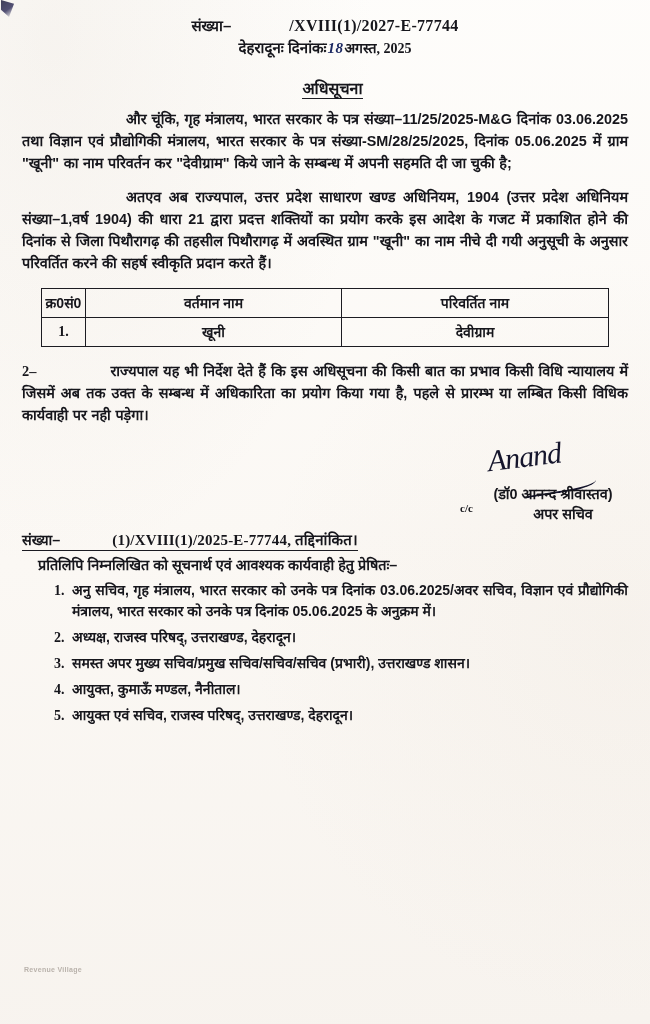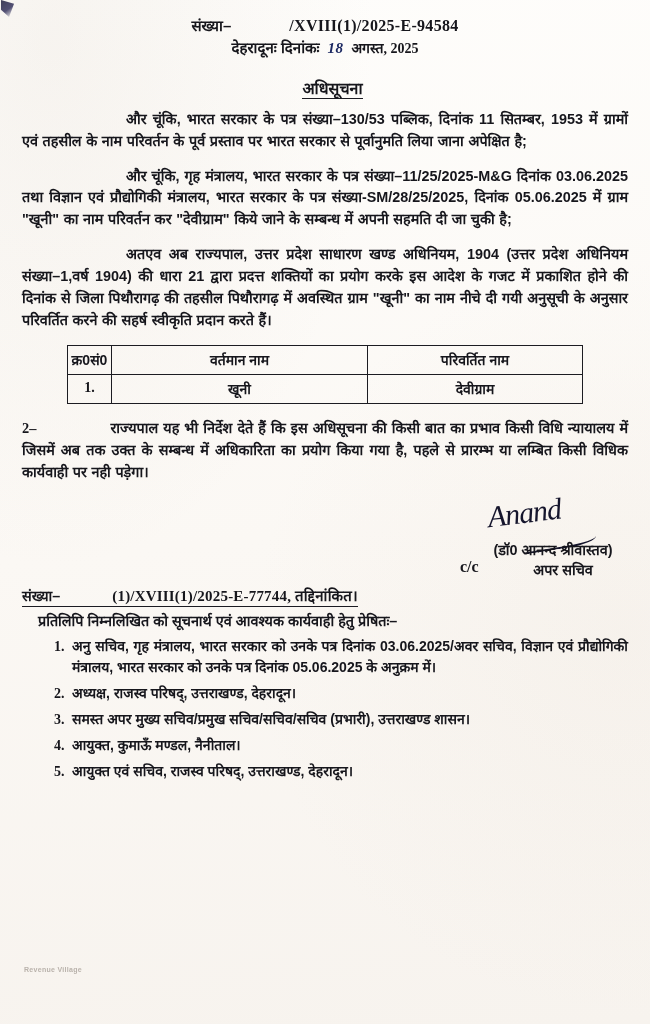--- a/index.html
+++ b/index.html
@@ -70,21 +70,21 @@
   .date-row {
     margin-top: 1px;
     font-size: 15px;
     font-weight: 700;
   }
   .date-hand {
     font-family: "Liberation Serif", "DejaVu Serif", serif;
     font-style: italic;
     font-weight: 700;
     color: #1d2a63;
-    padding: 0 8px;
+    padding: 0 1px;
     letter-spacing: .4px;
   }
   .date-year {
     font-family: "Liberation Serif", "DejaVu Serif", serif;
     font-weight: 700;
     font-size: 14px;
   }
 
   .title {
     text-align: center;
@@ -117,21 +117,21 @@
     margin: 14px 0 8px 0;
     font-size: 15.5px;
     font-weight: 700;
   }
   .schedule-title span {
     border-bottom: 1.3px solid #1b1b22;
     padding-bottom: 1px;
   }
 
   table.schedule {
-    width: 516px;
+    width: 568px;
     margin: 0 auto;
     border-collapse: collapse;
     table-layout: fixed;
   }
   table.schedule th, table.schedule td {
     border: 1.4px solid #1c1c22;
     text-align: center;
     font-size: 14px;
     font-weight: 700;
     padding: 4px 2px 5px 2px;
@@ -184,21 +184,21 @@
     width: 74px;
     height: 16px;
     border-bottom: 2px solid #15152c;
     border-radius: 0 0 40% 0;
     transform: rotate(-9deg);
   }
   .cc-mark {
     position: absolute;
     left: 438px;
     top: 65px;
-    font-size: 16px;
+    font-size: 11px;
     font-weight: 700;
     font-family: "Liberation Serif", "DejaVu Serif", serif;
   }
   .signer-name {
     position: absolute;
     left: 426px;
     top: 47px;
     width: 210px;
     text-align: center;
     font-size: 14.4px;
@@ -269,33 +269,32 @@
 </head>
 <body>
 
 <div class="page">
 
   <div class="clip-mark"></div>
 
   <div class="header">
     <div class="num-row">
       <span class="num-label">संख्या–</span>
-      <span class="num-value">/XVIII(1)/2025-E-94584</span>
+      <span class="num-value">/XVIII(1)/2027-E-77744</span>
     </div>
     <div class="date-row">
       <span>देहरादूनः दिनांकः</span><span class="date-hand">18</span><span class="date-year">अगस्त, 2025</span>
     </div>
   </div>
 
   <div class="title">
     <span>अधिसूचना</span>
   </div>
 
   <div class="body-wrap">
-    <p class="para">और चूंकि, भारत सरकार के पत्र संख्या–130/53 पब्लिक, दिनांक 11 सितम्बर, 1953 में ग्रामों एवं तहसील के नाम परिवर्तन के पूर्व प्रस्ताव पर भारत सरकार से पूर्वानुमति लिया जाना अपेक्षित है;</p>
     <p class="para">और चूंकि, गृह मंत्रालय, भारत सरकार के पत्र संख्या–11/25/2025-M&amp;G दिनांक 03.06.2025 तथा विज्ञान एवं प्रौद्योगिकी मंत्रालय, भारत सरकार के पत्र संख्या-SM/28/25/2025, दिनांक 05.06.2025 में ग्राम "खूनी" का नाम परिवर्तन कर "देवीग्राम" किये जाने के सम्बन्ध में अपनी सहमति दी जा चुकी है;</p>
     <p class="para tight">अतएव अब राज्यपाल, उत्तर प्रदेश साधारण खण्ड अधिनियम, 1904 (उत्तर प्रदेश अधिनियम संख्या–1,वर्ष 1904) की धारा 21 द्वारा प्रदत्त शक्तियों का प्रयोग करके इस आदेश के गजट में प्रकाशित होने की दिनांक से जिला पिथौरागढ़ की तहसील पिथौरागढ़ में अवस्थित ग्राम "खूनी" का नाम नीचे दी गयी अनुसूची के अनुसार परिवर्तित करने की सहर्ष स्वीकृति प्रदान करते हैं।</p>
 
 
     <table class="schedule">
       <colgroup>
         <col class="col-sn">
           <col class="col-cur">
           <col>
       </colgroup>

